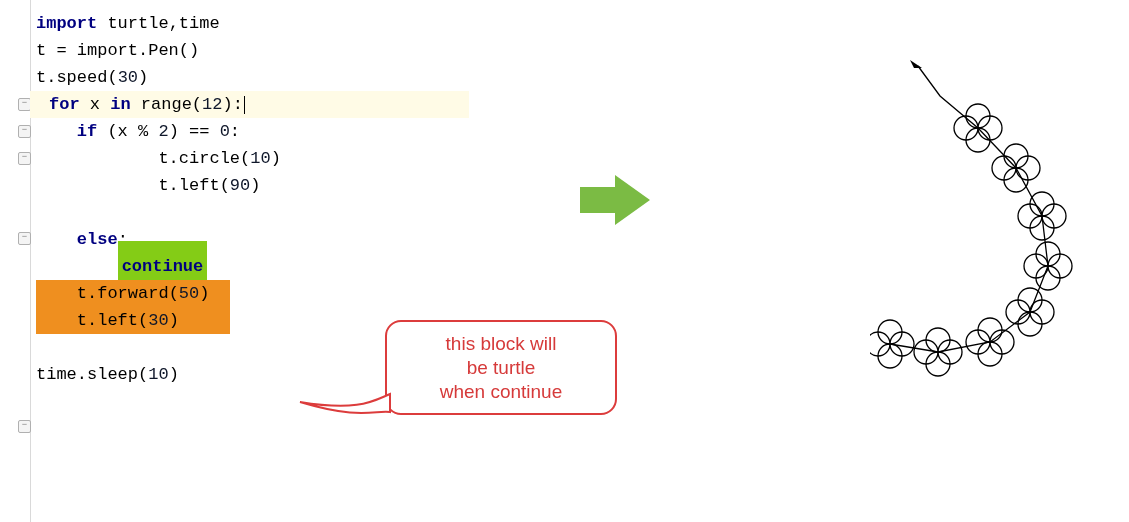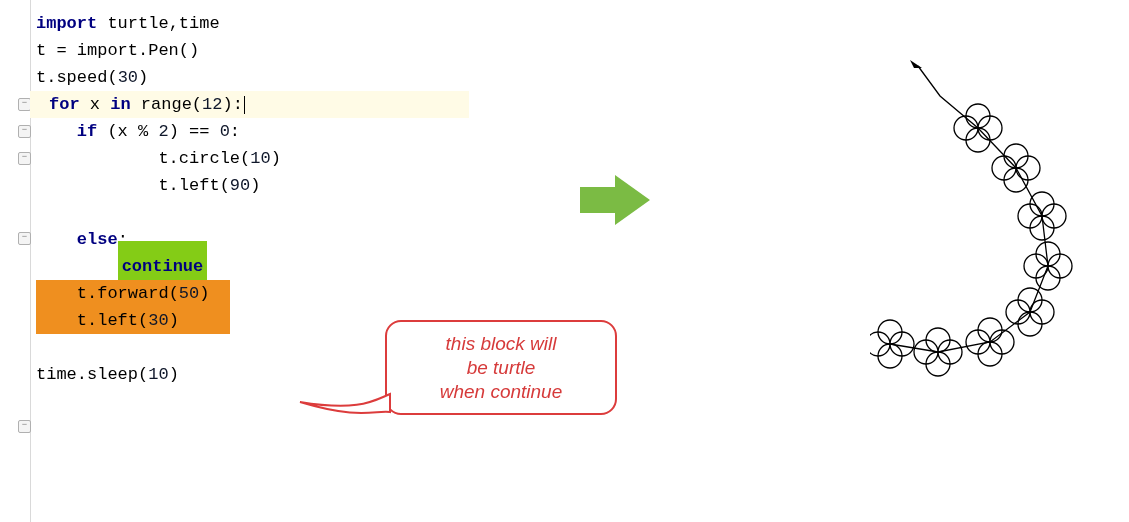--- a/index.html
+++ b/index.html
@@ -79,21 +79,20 @@
     width: 200px;
     padding: 10px 14px;
     background: #fff;
     border: 2px solid #dc3c3c;
     border-radius: 16px;
     color: #d63a3a;
     font-family: Arial, sans-serif;
     font-size: 19px;
     text-align: center;
     line-height: 1.25;
-    font-style: italic;
   }
   .callout-tail {
     position: absolute;
     left: 370px;
     top: 392px;
     width: 0;
     height: 0;
   }
   .callout-tail svg { overflow: visible; }
   .arrow {

